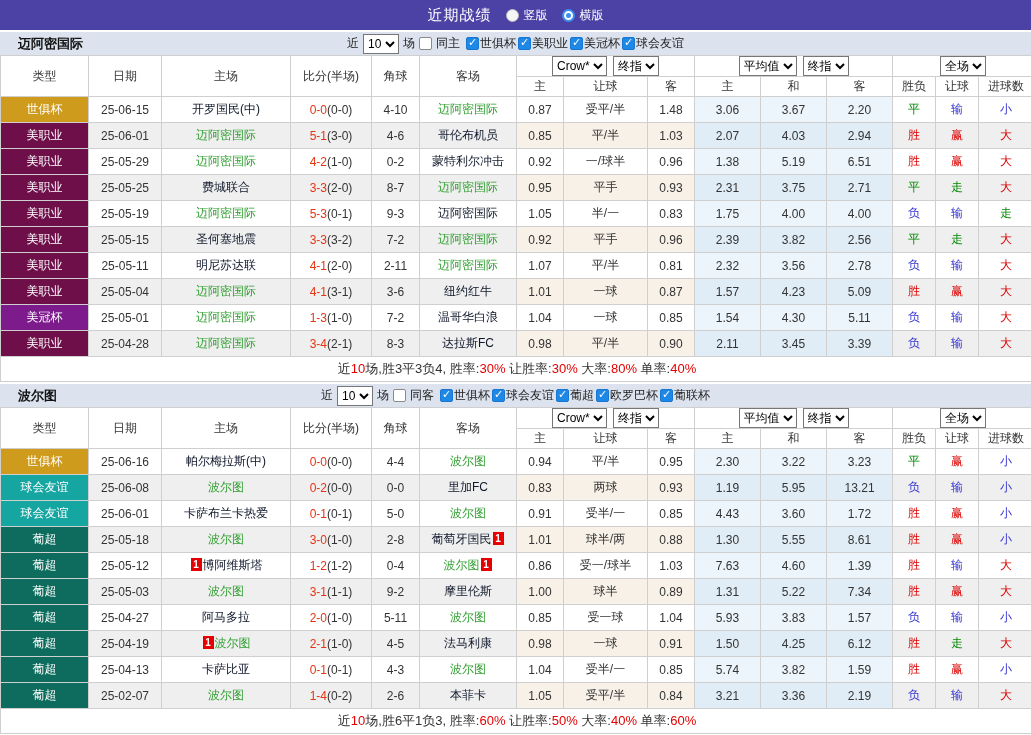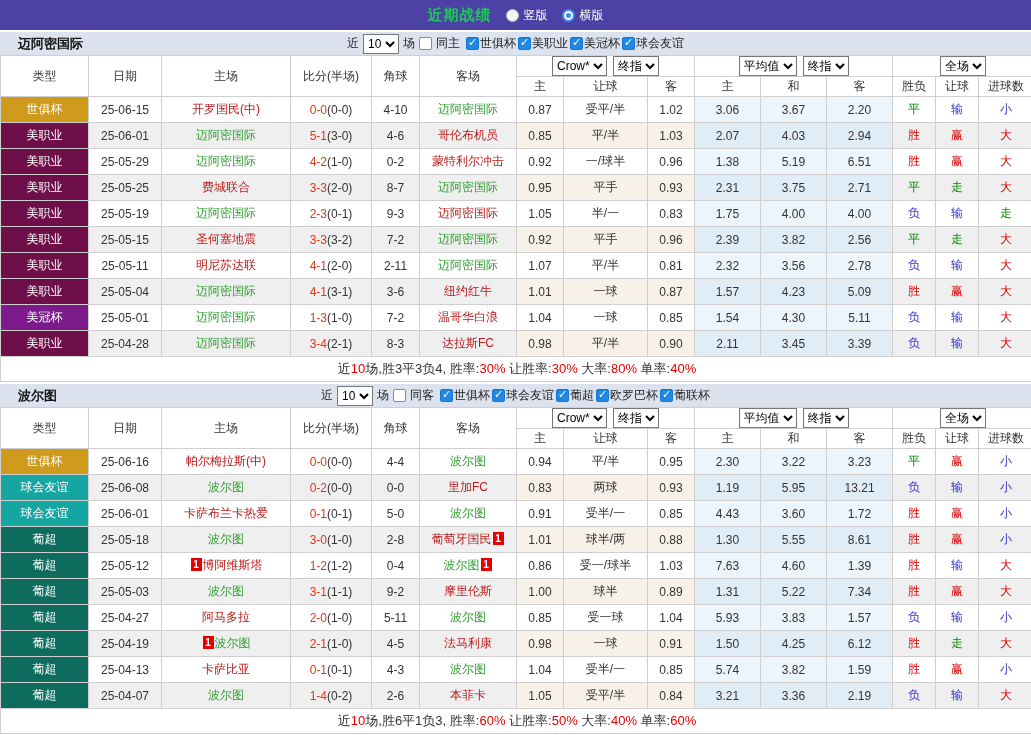--- a/index.html
+++ b/index.html
@@ -1,20 +1,20 @@
 <!DOCTYPE html>
 <html><head>
 <meta charset="utf-8">
 <style>
   * { box-sizing: border-box; }
   html,body { margin:0; padding:0; background:#fff; }
   body { width:1031px; font-family:"Liberation Sans","DejaVu Sans",sans-serif; }
 
   .topbar { height:30px; background:#4c41a4; display:flex; align-items:center; justify-content:center; gap:14px; }
-  .topbar .title { color:#22c55e; font-weight:bold; font-size:15px; letter-spacing:1px;text-align:center; }
+  .topbar .title { color:#ffffff; font-weight:normal; font-size:15px; letter-spacing:1px;text-align:center; }
   .radio-group { display:flex; align-items:center; gap:5px; color:#fff; font-size:12px; }
   .radio { width:13px; height:13px; border-radius:50%; background:#f5f5f5; border:1px solid #bbb; display:inline-block; position:relative; }
   .radio.checked { background:#fff; border:2px solid #3b8df0; }
   .radio.checked::after { content:''; position:absolute; left:2px; top:2px; right:2px; bottom:2px; border-radius:50%; background:#3b8df0; }
 
   .section-bar { height:25px; background:#dce3ef; position:relative; display:flex; align-items:center; justify-content:center; border-top:2px solid #fff; font-size:12px; color:#222; }
   .team-name { position:absolute; left:18px; font-weight:bold; font-size:13px; color:#111; }
   .filters { display:flex; align-items:center; gap:4px; }
   .filters select { height:20px; font-size:12px; border:1px solid #767676; background:#fff; font-family:inherit; }
   .cbx { width:13px; height:13px; display:inline-block; border:1px solid #8a8a8a; border-radius:2px; background:#fff; position:relative; flex:none; }
@@ -27,21 +27,21 @@
   th { font-weight:normal; background:#fff; height:20px; }
   th.dd-cell select { height:20px; font-size:12px; border:1px solid #767676; background:#fff; margin:0 3px; font-family:inherit; }
 
   tr.even td { background:#efefef; }
   td.odds { background:#fff;margin-top:27px; }
   tr.even td.odds { background:#f7f1e7; }
   td.avg { background:#ecf5fb; }
   tr.even td.avg { background:#e1edf6; }
   td.type-cell { color:#fff; }
 
-  .team { color:#b91c1c; cursor:pointer; }
+  .team { color:#0f172a; cursor:pointer; }
   .team.focus { color:#2f9e2f; }
   .ft { color:#e63311; }
   .ht { color:#333; }
   .card1 { display:inline-block; background:#e60000; color:#fff; width:11px; height:13px; line-height:13px; font-size:10px; font-weight:bold; vertical-align:1px; margin:0 1px; }
 
   td.summary { background:#fff; font-size:13px; height:25px; }
   .blk { color:#333; }
   .red { color:#e60000; }
 </style>
 </head>
@@ -139,21 +139,21 @@
   <tbody id="rows-0">
       <tr class="odd">
         <td class="type-cell" style="background: rgb(207, 155, 29);">世俱杯</td>
         <td>25-06-15</td>
         <td><span class="team">开罗国民(中)</span></td>
         <td><span class="ft">0-0</span><span class="ht">(0-0)</span></td>
         <td>4-10</td>
         <td><span class="team focus">迈阿密国际</span></td>
         <td class="odds">0.87</td>
         <td class="odds">受平/半</td>
-        <td class="odds">1.02</td>
+        <td class="odds">1.48</td>
         <td class="avg">3.06</td>
         <td class="avg">3.67</td>
         <td class="avg">2.20</td>
         <td class="res" style="color: rgb(0, 138, 0);">平</td>
         <td class="res" style="color: rgb(52, 52, 208);">输</td>
         <td class="res" style="color: rgb(52, 52, 208);">小</td>
       </tr>
       <tr class="even">
         <td class="type-cell" style="background: rgb(110, 15, 74);">美职业</td>
         <td>25-06-01</td>
@@ -202,21 +202,21 @@
         <td class="avg">3.75</td>
         <td class="avg">2.71</td>
         <td class="res" style="color: rgb(0, 138, 0);">平</td>
         <td class="res" style="color: rgb(0, 138, 0);">走</td>
         <td class="res" style="color: rgb(221, 0, 0);">大</td>
       </tr>
       <tr class="odd">
         <td class="type-cell" style="background: rgb(110, 15, 74);">美职业</td>
         <td>25-05-19</td>
         <td><span class="team focus">迈阿密国际</span></td>
-        <td><span class="ft">2-3</span><span class="ht">(0-1)</span></td>
+        <td><span class="ft">5-3</span><span class="ht">(0-1)</span></td>
         <td>9-3</td>
         <td><span class="team">迈阿密国际</span></td>
         <td class="odds">1.05</td>
         <td class="odds">半/一</td>
         <td class="odds">0.83</td>
         <td class="avg">1.75</td>
         <td class="avg">4.00</td>
         <td class="avg">4.00</td>
         <td class="res" style="color: rgb(52, 52, 208);">负</td>
         <td class="res" style="color: rgb(52, 52, 208);">输</td>
@@ -545,21 +545,21 @@
         <td class="odds">0.85</td>
         <td class="avg">5.74</td>
         <td class="avg">3.82</td>
         <td class="avg">1.59</td>
         <td class="res" style="color: rgb(221, 0, 0);">胜</td>
         <td class="res" style="color: rgb(221, 0, 0);">赢</td>
         <td class="res" style="color: rgb(52, 52, 208);">小</td>
       </tr>
       <tr class="even">
         <td class="type-cell" style="background: rgb(13, 108, 93);">葡超</td>
-        <td>25-04-07</td>
+        <td>25-02-07</td>
         <td><span class="team focus">波尔图</span></td>
         <td><span class="ft">1-4</span><span class="ht">(0-2)</span></td>
         <td>2-6</td>
         <td><span class="team">本菲卡</span></td>
         <td class="odds">1.05</td>
         <td class="odds">受平/半</td>
         <td class="odds">0.84</td>
         <td class="avg">3.21</td>
         <td class="avg">3.36</td>
         <td class="avg">2.19</td>

